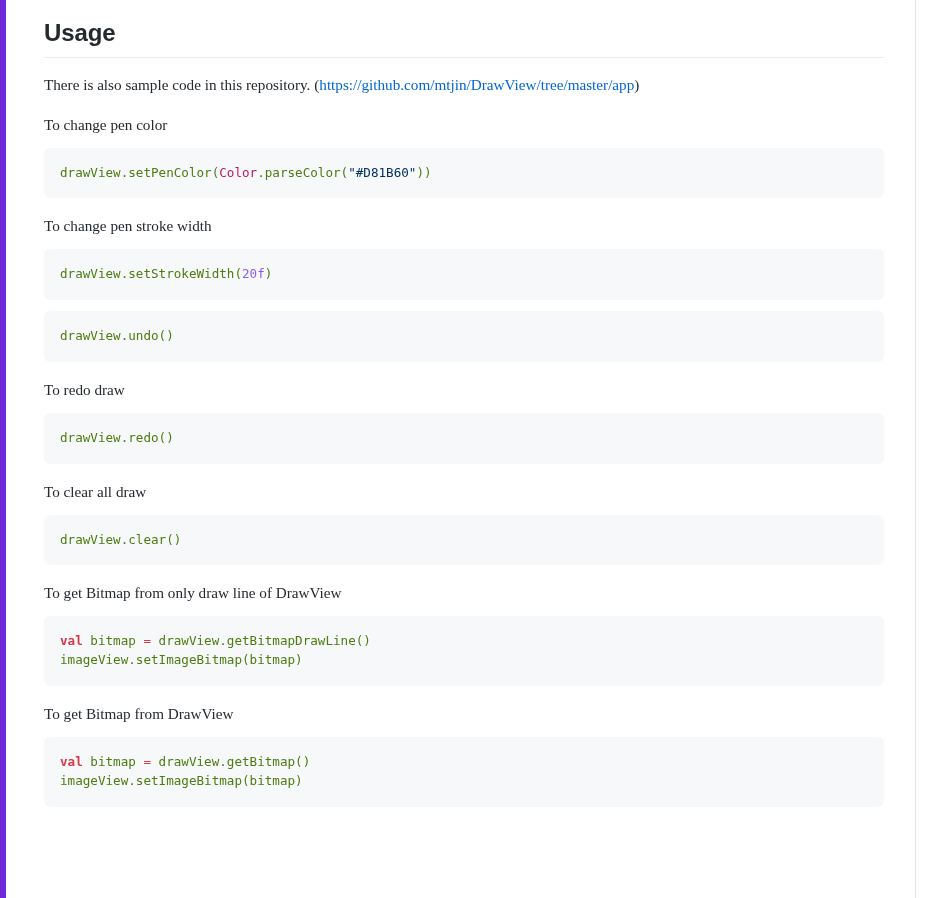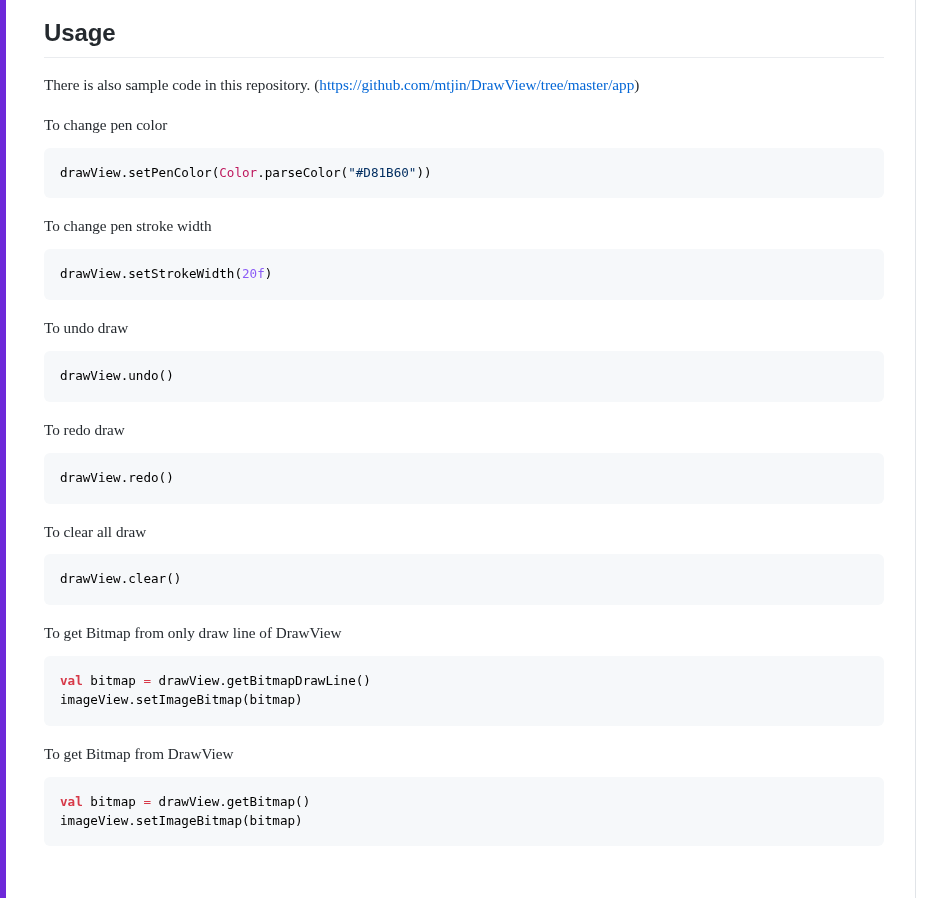--- a/index.html
+++ b/index.html
@@ -87,41 +87,40 @@
     font-size: inherit;
     white-space: pre;
     display: block;
   }
 
   .tok-kw      { color: #d73a49; font-weight: bold; }
   .tok-op      { color: #d73a49; }
   .tok-type    { color: #be185d; margin-top: 48px; }
   .tok-str     { color: #032f62; }
   .tok-num     { color: #8b5cf6; }
-  .tok-plain   { color: #000000; }
+  .tok-plain   { color: #4d7c0f; }
 </style>
 </head>
 <body>
 
 <div id="page">
 
   <div class="right-rule"></div>
 
   <div class="content">
 
     <h2 class="page-title">Usage</h2>
 
     <p class="para"><span>There is also sample code in this repository. (</span><a class="ext-link" href="#">https://github.com/mtjin/DrawView/tree/master/app</a><span>)</span></p>
 
     <div id="sections-host">
         <p class="para tight">To change pen color</p>
         <pre class="code-block"><code><span class="tok-plain">drawView.setPenColor(</span><span class="tok-type">Color</span><span class="tok-plain">.parseColor(</span><span class="tok-str">"#D81B60"</span><span class="tok-plain">))</span></code></pre>
         <p class="para tight">To change pen stroke width</p>
         <pre class="code-block"><code><span class="tok-plain">drawView.setStrokeWidth(</span><span class="tok-num">20f</span><span class="tok-plain">)</span></code></pre>
-        <p class="para tight">To undo draw</p>
         <pre class="code-block"><code><span class="tok-plain">drawView.undo()</span></code></pre>
         <p class="para tight">To redo draw</p>
         <pre class="code-block"><code><span class="tok-plain">drawView.redo()</span></code></pre>
         <p class="para tight">To clear all draw</p>
         <pre class="code-block"><code><span class="tok-plain">drawView.clear()</span></code></pre>
         <p class="para tight">To get Bitmap from only draw line of DrawView</p>
         <pre class="code-block"><code><span class="tok-kw">val</span><span class="tok-plain"> bitmap </span><span class="tok-op">=</span><span class="tok-plain"> drawView.getBitmapDrawLine()</span>
 <span class="tok-plain">imageView.setImageBitmap(bitmap)</span></code></pre>
         <p class="para tight">To get Bitmap from DrawView</p>
         <pre class="code-block"><code><span class="tok-kw">val</span><span class="tok-plain"> bitmap </span><span class="tok-op">=</span><span class="tok-plain"> drawView.getBitmap()</span>

